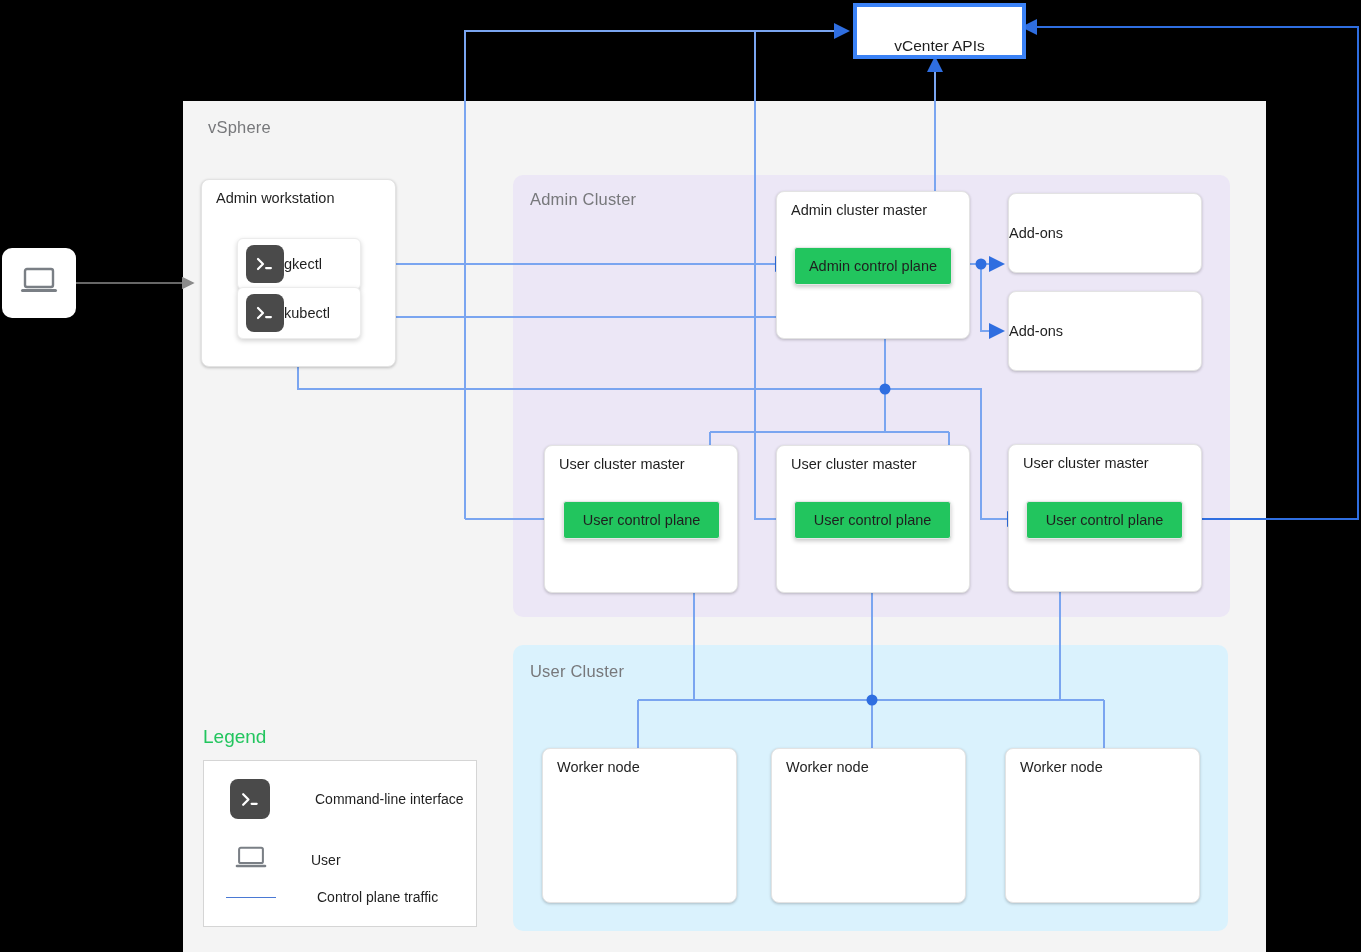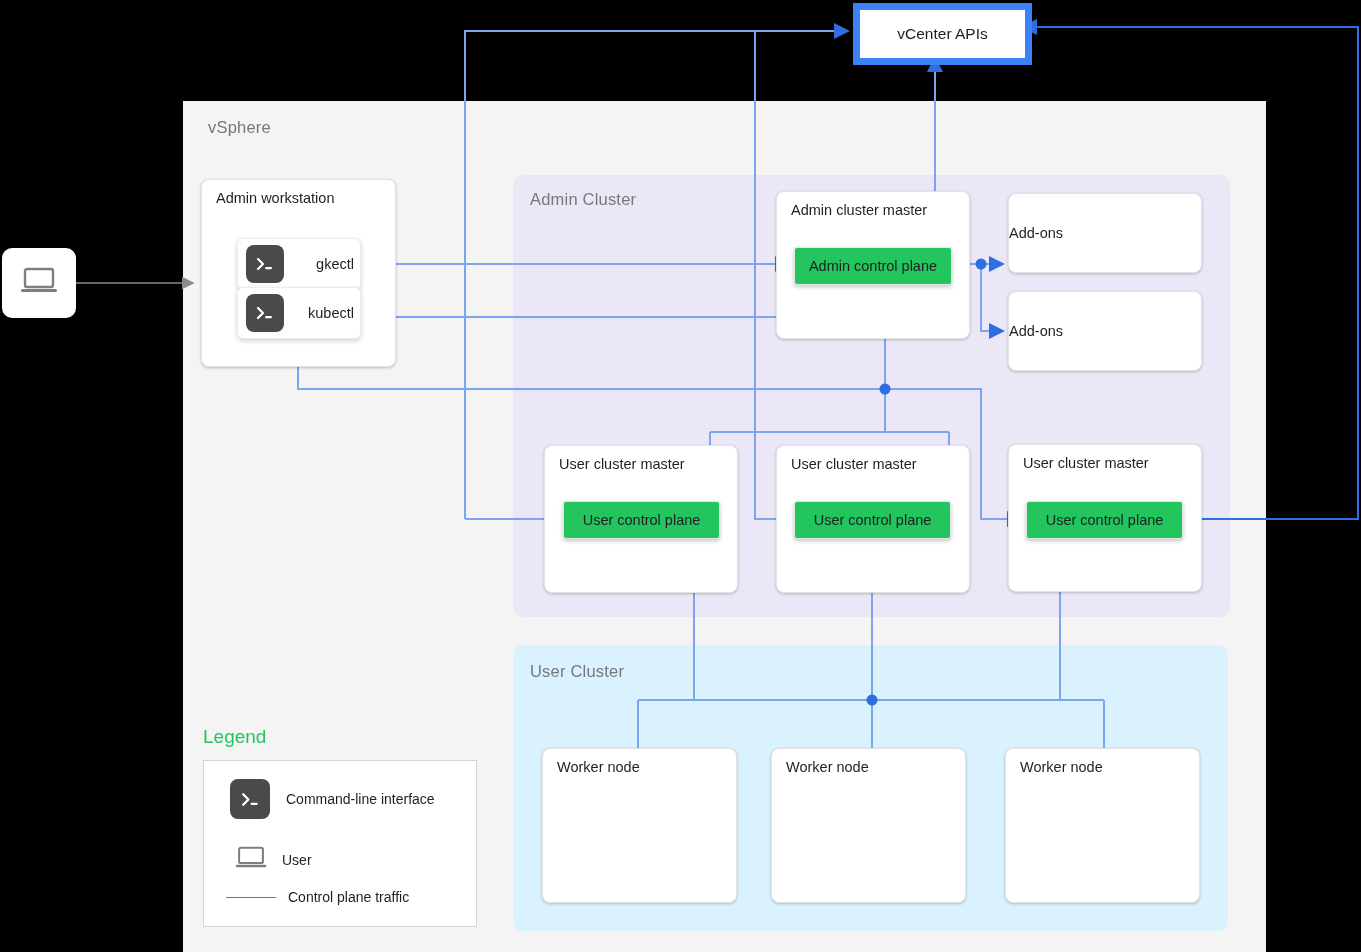--- a/index.html
+++ b/index.html
@@ -17,37 +17,37 @@
         border-radius:8px;box-shadow:0 1px 3px rgba(0,0,0,.22);}
   .cardTitle{position:absolute;left:14px;top:10px;font-size:14.5px;color:#1f1f1f;}
   .centerLabel{position:absolute;left:0;right:0;top:50%;transform:translateY(-50%);
         text-align:left;font-size:14.5px;color:#1f1f1f;}
 
   .pill{position:absolute;box-sizing:border-box;background:#22c55e;border:1px solid #e6e6e6;
         border-radius:3px;box-shadow:0 2px 4px rgba(0,0,0,.22);
         display:flex;align-items:center;justify-content:center;font-size:14.5px;color:#1f1f1f;}
 
   .vcenter{position:absolute;left:853px;top:3px;width:165px;height:48px;background:#fff;
-        border:7px solid #3b82f6;display:flex;align-items:center;justify-content:center;
+        border:4px solid #3b82f6;display:flex;align-items:flex-end;justify-content:center;
         font-size:15.5px;color:#1f1f1f;}
 
   .cliCard{position:absolute;box-sizing:border-box;background:#fff;border:1px solid #ececec;
         border-radius:6px;box-shadow:0 2px 5px rgba(0,0,0,.18);display:flex;align-items:center;}
   .cliIcon{width:38px;height:38px;border-radius:8px;background:#4a4a4a;margin-left:8px;
         display:flex;align-items:center;justify-content:center;flex:0 0 auto;}
   .cliIcon svg{display:block;}
-  .cliText{flex:1;text-align:right;font-size:14.5px;color:#1f1f1f;padding-right:6px;}
+  .cliText{flex:1;text-align:left;font-size:14.5px;color:#1f1f1f;padding-right:6px;}
 
   .userBox{position:absolute;left:2px;top:248px;width:74px;height:70px;background:#fff;
         border-radius:10px;display:flex;align-items:center;justify-content:center;}
 
   .legendTitle{position:absolute;left:203px;top:726px;font-size:19px;color:#22c55e;}
   .legendBox{position:absolute;left:203px;top:760px;width:274px;height:167px;background:#fff;
         border:1px solid #d5d5d5;box-sizing:border-box;}
-  .legRow{position:absolute;display:flex;align-items:center;}
+  .legRow{position:absolute;display:flex;align-items:center;gap:29px;}
   .legLabel{font-size:14px;color:#1f1f1f;margin-left:16px;white-space:nowrap;}
   .legLine{width:50px;height:0;border-top:1.6px solid #4a79d4;}
 </style>
 </head>
 <body>
 
 <div id="stage">
 
   <div class="panel vsphere">
     <div class="zoneLabel" style="left:25px;top:17px;">vSphere</div>

